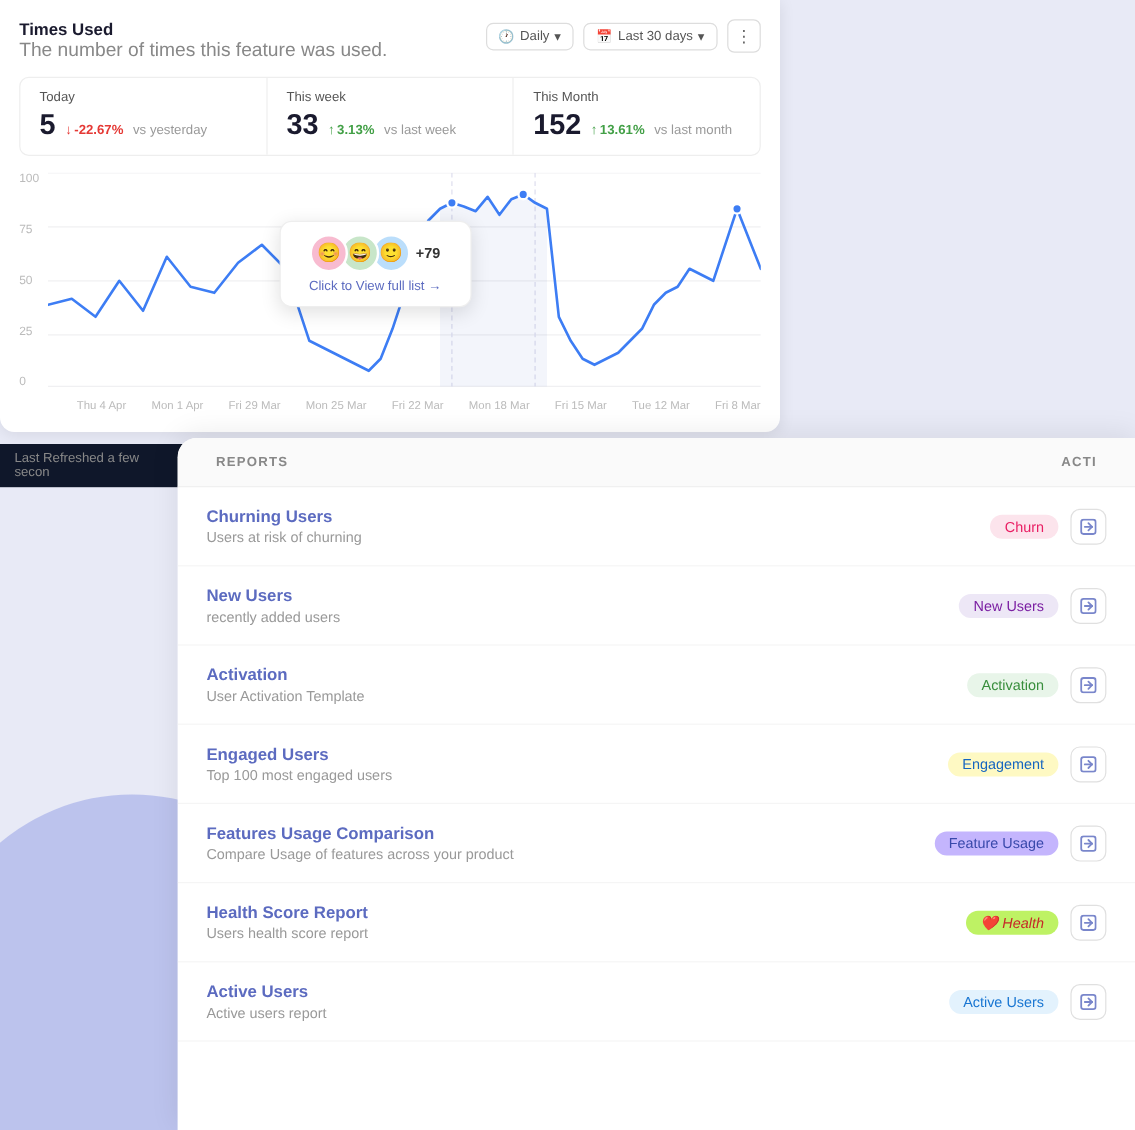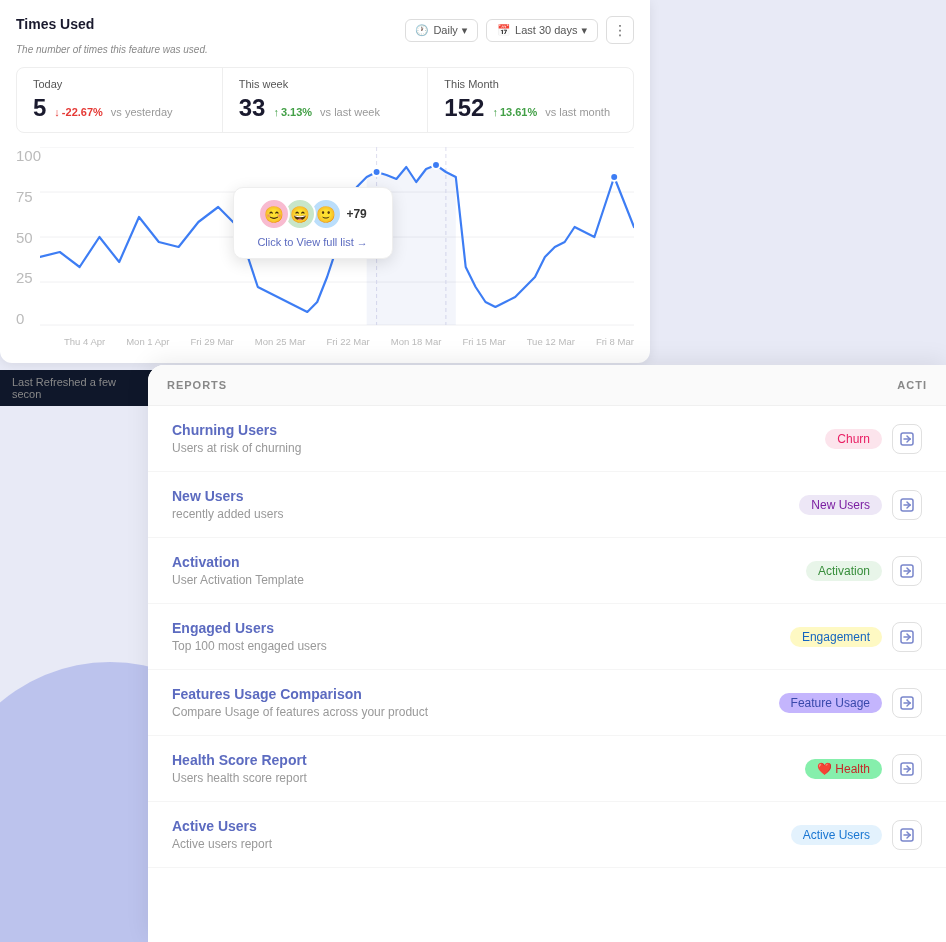--- a/index.html
+++ b/index.html
@@ -45,24 +45,23 @@
       margin-bottom: 12px;
     }
 
     .chart-title {
       font-size: 14px;
       font-weight: 600;
       color: #1a1a2e;
     }
 
     .chart-subtitle {
-      font-size: 10px;
+      font-size: 16px;
       color: #888;
-      margin-top: 12px;
-      font-style: italic;
+      margin-top: 2px;
     }
 
     .chart-controls {
       display: flex;
       gap: 8px;
       align-items: center;
     }
 
     .btn-control {
       display: flex;
@@ -198,21 +197,21 @@
 
     
     .y-labels {
       position: absolute;
       left: 0;
       top: 0;
       height: 100%;
       display: flex;
       flex-direction: column;
       justify-content: space-between;
-      font-size: 15px;
+      font-size: 10px;
       color: #bbb;
       padding-bottom: 20px;
     }
 
     
     .x-labels {
       display: flex;
       justify-content: space-between;
       padding: 4px 0 0 24px;
       font-size: 9.5px;
@@ -243,21 +242,21 @@
       border-radius: 16px 0 0 0;
       box-shadow: 0 -4px 24px rgba(0,0,0,0.08);
       z-index: 3;
       overflow: hidden;
     }
 
     .reports-header {
       display: flex;
       justify-content: space-between;
       align-items: center;
-      padding: 14px 19px;
+      padding: 14px 32px;
       border-bottom: 1px solid #f0f0f0;
       background: #fafafa;
     }
 
     .reports-title {
       font-size: 11px;
       font-weight: 700;
       color: #888;
       letter-spacing: 1px;
       text-transform: uppercase;
@@ -313,21 +312,21 @@
       border-radius: 20px;
       font-size: 12px;
       font-weight: 500;
     }
 
     .tag-churn { background: #fce4ec; color: #e91e63; }
     .tag-new-users { background: #ede7f6; color: #7b1fa2; }
     .tag-activation { background: #e8f5e9; color: #388e3c; }
     .tag-engagement { background: #fef9c3; color: #1565c0; }
     .tag-feature { background: #c4b5fd; color: #3949ab; }
-    .tag-health { background: #86efac; color: #c62828; display: flex; align-items: center; gap: 4px; }
+    .tag-health { background: #bef264; color: #c62828; display: flex; align-items: center; gap: 4px; font-style: italic; }
     .tag-active { background: #e3f2fd; color: #1976d2; }
 
     .action-btn {
       width: 30px;
       height: 30px;
       border-radius: 8px;
       border: 1px solid #e0e0e0;
       background: #fff;
       display: flex;
       align-items: center;

